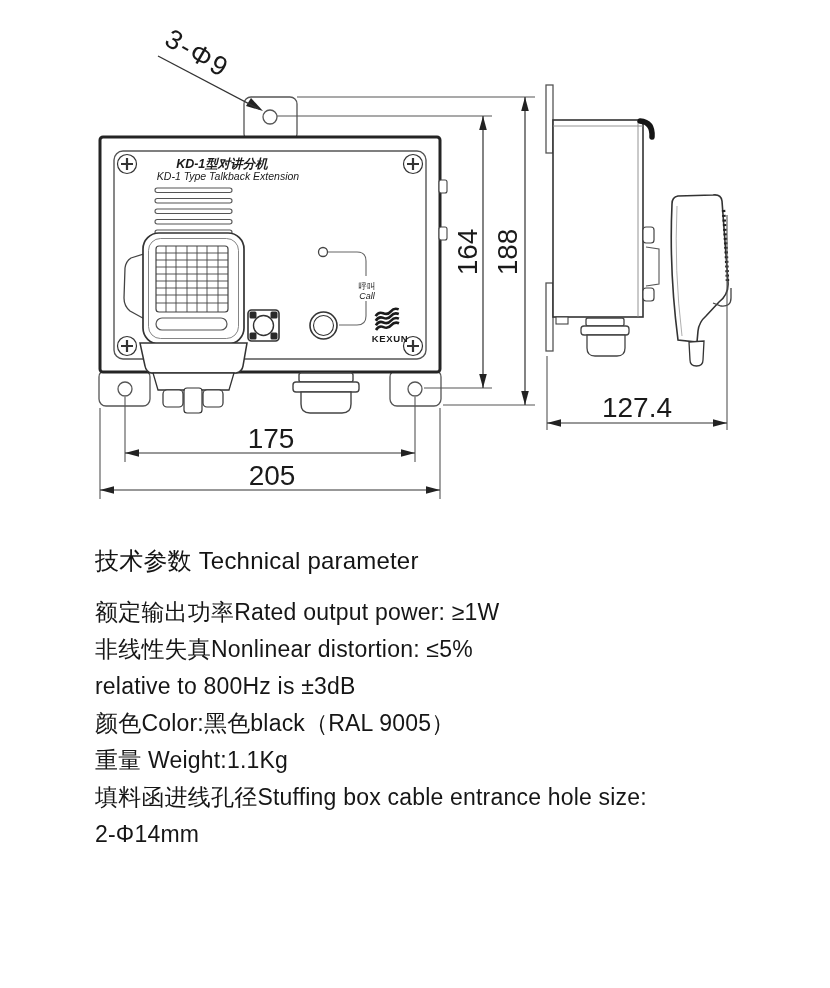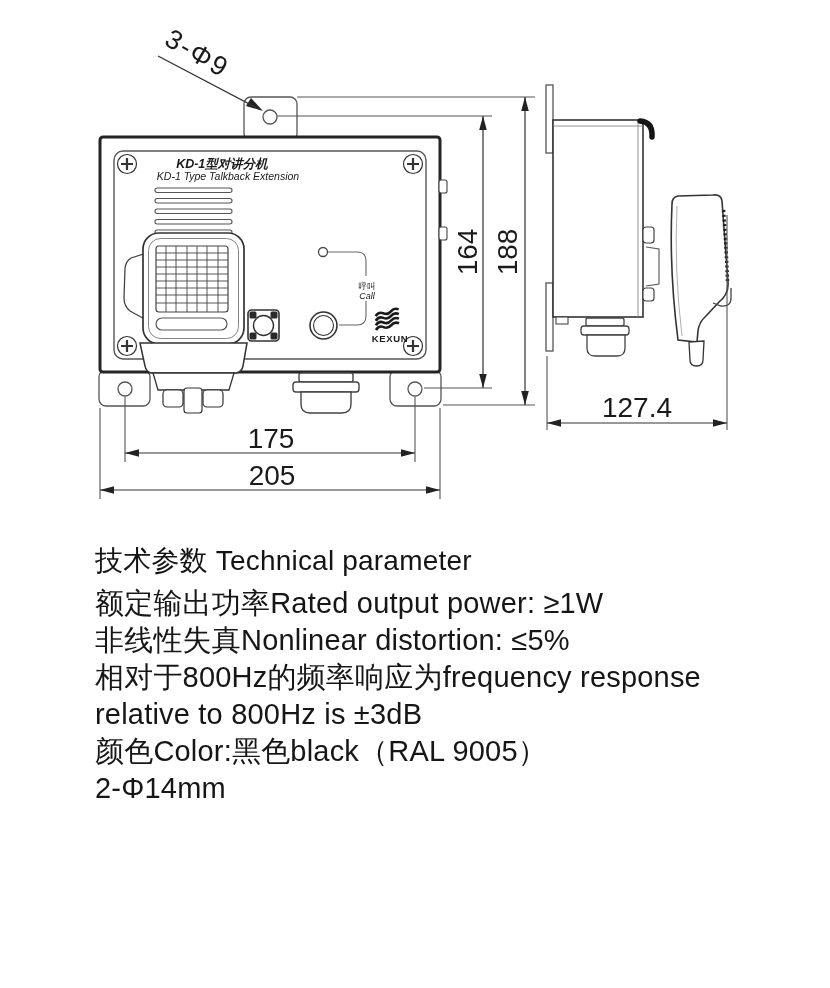--- a/index.html
+++ b/index.html
@@ -2,22 +2,22 @@
 <html><head>
 <meta charset="utf-8">
 <style>
   html,body{margin:0;padding:0;background:#fff;}
   .canvas{
     position:relative;width:830px;height:988px;background:#ffffff;
     font-family:"Liberation Sans","DejaVu Sans",sans-serif;color:#161616;overflow:hidden;
   }
   .drawing-svg{position:absolute;left:0;top:0;}
   .specs{position:absolute;left:95px;top:544px;width:700px;}
-  .specs-heading{font-size:28px;line-height:34px;margin-bottom:7px;color:#141414;letter-spacing:.2px;}
-  .spec-line{font-size:29px;line-height:37px;color:#161616;letter-spacing:.2px;white-space:nowrap;}
+  .specs-heading{font-size:24px;line-height:34px;margin-bottom:16px;color:#141414;letter-spacing:.2px;}
+  .spec-line{font-size:23px;line-height:37px;color:#161616;letter-spacing:.2px;white-space:nowrap;}
   text{font-family:"Liberation Sans","DejaVu Sans",sans-serif;fill:#1a1a1a;}
 </style>
 </head>
 <body>
 
 <div class="canvas">
 
 <svg class="drawing-svg" width="830" height="540" viewBox="0 0 830 540">
 
   <g>
@@ -170,18 +170,19 @@
     <text x="271" y="448" font-size="28" text-anchor="middle">175</text>
     <text x="272" y="485" font-size="28" text-anchor="middle">205</text>
     <text x="637" y="417" font-size="28" text-anchor="middle">127.4</text>
   </g>
 </svg>
 
   <div class="specs">
     <div class="specs-heading">技术参数 Technical parameter</div>
     <div class="spec-line">额定输出功率Rated output power: ≥1W</div>
     <div class="spec-line">非线性失真Nonlinear distortion: ≤5%</div>
-    <div class="spec-line">相对于800Hz的频率响应为frequency response</div>
     <div class="spec-line">relative to 800Hz is ±3dB</div>
     <div class="spec-line">颜色Color:黑色black（RAL 9005）</div>
+    <div class="spec-line">重量 Weight:1.1Kg</div>
+    <div class="spec-line">填料函进线孔径Stuffing box cable entrance hole size:</div>
     <div class="spec-line">2-Φ14mm</div>
   </div>
 </div>
 
 </body></html>

